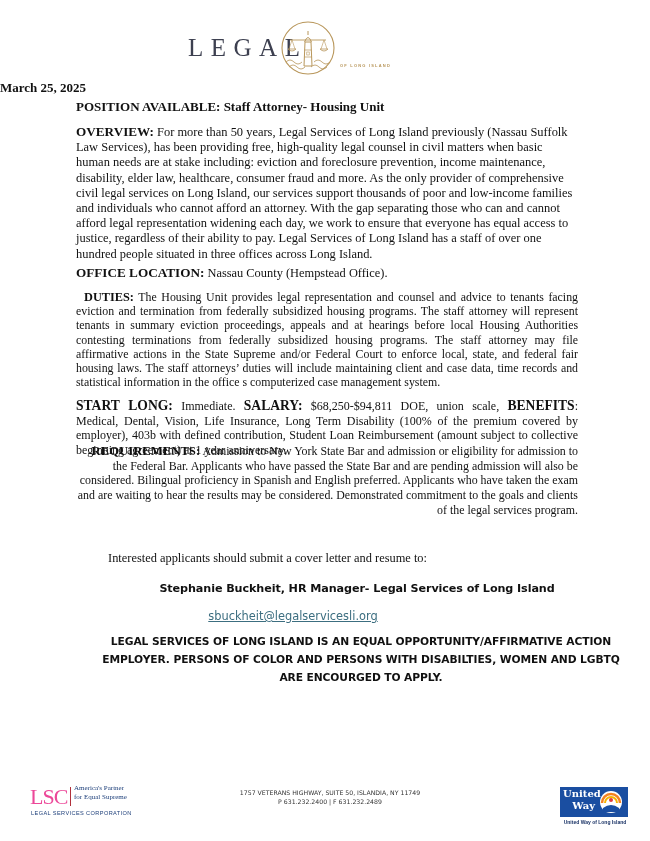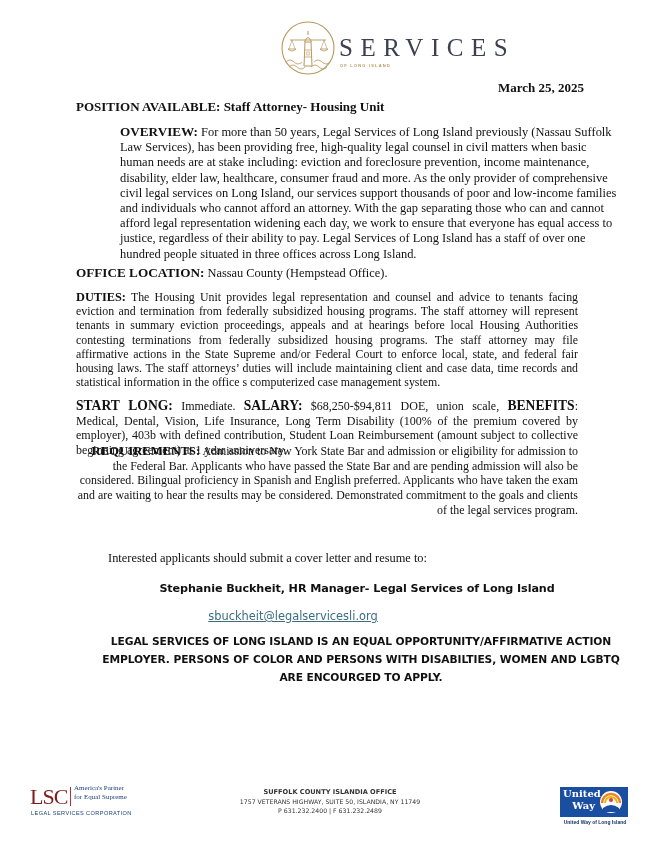--- a/index.html
+++ b/index.html
@@ -4,61 +4,62 @@
 <style>
   html, body { margin: 0; padding: 0; background: #ffffff; }
   body { width: 650px; height: 841px; position: relative; overflow: hidden; font-family: "Liberation Serif", serif; color: #111; }
   .logo { position: absolute; top: 18px; left: 0; width: 650px; height: 56px; }
   .logo-word { position: absolute; top: 16px; font-family: "Liberation Serif", serif; font-size: 25px; letter-spacing: 7.5px; color: #3d4050; }
   .logo-left { left: 188px; }
   .logo-right { left: 339px; }
   .logo-sub { position: absolute; top: 45px; left: 340px; font-family: "Liberation Sans", sans-serif; font-size: 4px; letter-spacing: 1.2px; color: #b8965a; font-weight: bold; }
   .logo-emblem { position: absolute; left: 280px; top: 2px; width: 56px; height: 56px; }
 
-  .date { position: absolute; top: 80px; left: 0; width: 584px; text-align: right; font-weight: bold; font-size: 13px; }
+  .date { position: absolute; top: 80px; left: 0; width: 584px; text-align: left; font-weight: bold; font-size: 13px; }
   .position { position: absolute; top: 99px; left: 76px; font-weight: bold; font-size: 13px; }
 
   .para { position: absolute; left: 76px; width: 500px; font-size: 12.4px; line-height: 15.3px; }
   .para b { font-size: 13.2px; }
   .justify { text-align: justify; }
-  .p-overview { top: 124px; width: 502px; font-size: 12.45px; line-height: 15.2px; margin-left: 44px; }
+  .p-overview { top: 124px; width: 502px; font-size: 12.45px; line-height: 15.2px; }
   .p-office { top: 265px; }
   .p-duties { top: 290px; font-size: 11.85px; line-height: 14.2px; width: 502px; }
-  .p-duties b { font-size: 12.3px; }
+  .p-duties b { font-size: 12.3px; margin-left: 8px; }
   .p-start { top: 399px; font-size: 12px; line-height: 14.5px; width: 502px; }
   .p-start b { font-size: 13.6px; }
   .p-req { top: 444px; font-size: 11.9px; line-height: 14.7px; width: 502px; text-align: right; }
   .p-req b { font-size: 12.7px; }
   .p-interest { top: 551px; margin-left: 32px; }
 
   .contact { position: absolute; top: 582px; left: 0; width: 650px; text-align: center; font-family: "DejaVu Sans", sans-serif; font-weight: bold; font-size: 11.2px; letter-spacing: -0.1px; margin-left: 32px; }
   .email { position: absolute; top: 609px; left: 0; width: 586px; text-align: center; font-family: "DejaVu Sans", sans-serif; font-size: 11.4px; color: #3c6e80; text-decoration: underline; }
   .eeo { position: absolute; top: 633px; left: 70px; width: 520px; text-align: center; font-family: "DejaVu Sans", sans-serif; font-weight: bold; font-size: 10.7px; line-height: 18px; letter-spacing: -0.1px; margin-left: 31px; }
 
   .lsc { position: absolute; left: 30px; top: 784px; width: 130px; height: 40px; }
-  .lsc-big { position: absolute; left: 0; top: 0; font-family: "Liberation Serif", serif; font-size: 22px; color: #7f1d1d; letter-spacing: -1px; }
+  .lsc-big { position: absolute; left: 0; top: 0; font-family: "Liberation Serif", serif; font-size: 22px; color: #ec4899; letter-spacing: -1px; }
   .lsc-bar { position: absolute; left: 40px; top: 3px; width: 1px; height: 19px; background: #b0303b; }
   .lsc-tag { position: absolute; left: 44px; top: 0; font-family: "Liberation Serif", serif; font-size: 7px; line-height: 8.5px; color: #1d3f7a; }
   .lsc-corp { position: absolute; left: 1px; top: 26px; font-family: "Liberation Sans", sans-serif; font-size: 5.6px; letter-spacing: 0.4px; color: #1d3f7a; }
 
   .footer-addr { position: absolute; top: 788px; left: 200px; width: 260px; text-align: center; font-family: "DejaVu Sans", sans-serif; color: #333; }
   .fa-1 { font-size: 6.6px; font-weight: bold; line-height: 9px; }
   .fa-2 { font-size: 6.2px; line-height: 9px; }
   .fa-3 { font-size: 6.2px; line-height: 9px; }
 
   .uw { position: absolute; left: 560px; top: 787px; width: 70px; height: 40px; }
   .uw-box { position: absolute; left: 0; top: 0; width: 68px; height: 30px; background: #1a4ea1; }
   .uw-text { position: absolute; left: 3px; top: 1px; font-family: "DejaVu Serif", serif; font-weight: bold; font-size: 10px; line-height: 12px; color: #fff; text-align: right; width: 32px; }
   .uw-hand { position: absolute; left: 38px; top: 3px; width: 26px; height: 24px; }
   .uw-caption { position: absolute; left: 0; top: 32px; width: 70px; text-align: center; font-family: "Liberation Sans", sans-serif; font-size: 5px; font-weight: bold; color: #1a3366; }
 </style>
 </head>
 <body>
 
 <div class="logo">
+  <span class="logo-word logo-left">LEGAL</span>
   <svg class="logo-emblem" viewBox="0 0 56 56">
     <circle cx="28" cy="28" r="26" fill="none" stroke="#b8965a" stroke-width="1.1"></circle>
 
     <path d="M24 46 L25 22 L31 22 L32 46 Z" fill="none" stroke="#b8965a" stroke-width="1"></path>
     <path d="M24.5 22 Q28 13 31.5 22" fill="none" stroke="#b8965a" stroke-width="1"></path>
     <line x1="28" y1="11" x2="28" y2="15" stroke="#b8965a" stroke-width="1"></line>
     <line x1="24.6" y1="30" x2="31.4" y2="30" stroke="#b8965a" stroke-width="0.7"></line>
     <line x1="24.3" y1="37" x2="31.7" y2="37" stroke="#b8965a" stroke-width="0.7"></line>
     <rect x="26.8" y="32" width="2.4" height="3" fill="none" stroke="#b8965a" stroke-width="0.6"></rect>
 
@@ -68,21 +69,20 @@
     <path d="M8 29 Q12 33 16 29 Z" fill="none" stroke="#b8965a" stroke-width="0.8"></path>
     <line x1="44" y1="20" x2="41" y2="29" stroke="#b8965a" stroke-width="0.6"></line>
     <line x1="44" y1="20" x2="47" y2="29" stroke="#b8965a" stroke-width="0.6"></line>
     <path d="M40 29 Q44 33 48 29 Z" fill="none" stroke="#b8965a" stroke-width="0.8"></path>
 
     <path d="M6 42 Q10 38 14 42 T22 42" fill="none" stroke="#b8965a" stroke-width="0.8"></path>
     <path d="M34 42 Q38 38 42 42 T50 42" fill="none" stroke="#b8965a" stroke-width="0.8"></path>
     <path d="M9 47 Q13 43 17 47 T25 47" fill="none" stroke="#b8965a" stroke-width="0.8"></path>
     <path d="M31 47 Q35 43 39 47 T47 47" fill="none" stroke="#b8965a" stroke-width="0.8"></path>
   </svg>
-  <span class="logo-word logo-right">SERVICES</span>
   <span class="logo-sub">OF LONG ISLAND</span>
 </div>
 
 <div class="date">March 25, 2025</div>
 
 <div class="position">
   <span>POSITION AVAILABLE:</span>
   <span>Staff Attorney- Housing Unit</span>
 </div>
 
@@ -125,21 +125,20 @@
   <span class="lsc-big">LSC</span>
   <span class="lsc-bar"></span>
   <div class="lsc-tag">
     <div>America's Partner</div>
     <div>for Equal Supreme</div>
   </div>
   <span class="lsc-corp">LEGAL SERVICES CORPORATION</span>
 </div>
 
 <div class="footer-addr">
-  <div class="fa-1">SUFFOLK COUNTY ISLANDIA OFFICE</div>
   <div class="fa-2">1757 VETERANS HIGHWAY, SUITE 50, ISLANDIA, NY 11749</div>
   <div class="fa-3">P 631.232.2400  |  F 631.232.2489</div>
 </div>
 
 <div class="uw">
   <div class="uw-box">
     <div class="uw-text">
       <div>United</div>
       <div>Way</div>
     </div>

